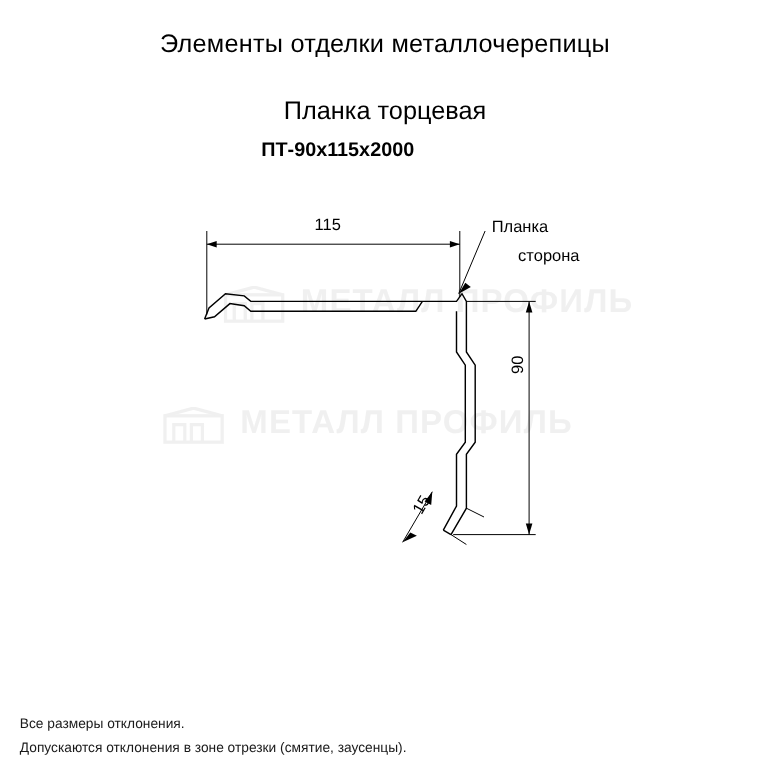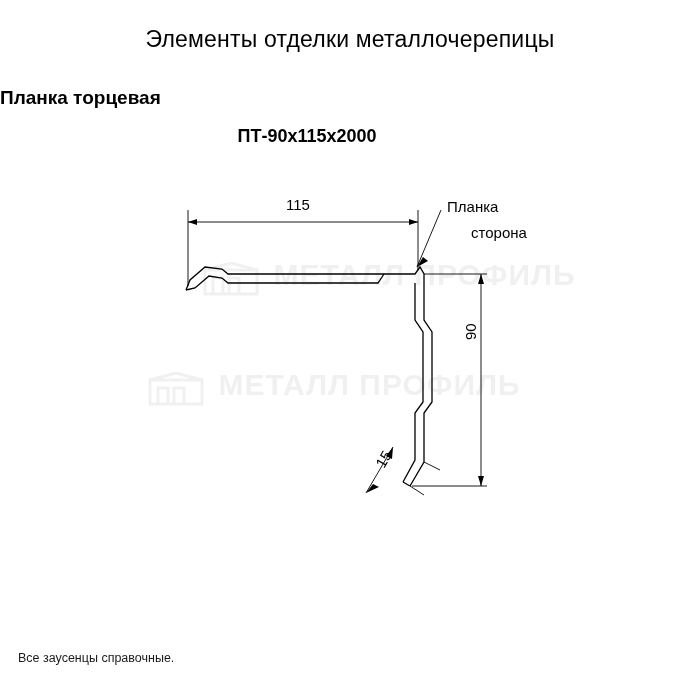--- a/index.html
+++ b/index.html
@@ -28,23 +28,23 @@
     text-align: center;
     font-size: 23px;
     font-weight: normal;
     letter-spacing: 0.2px;
   }
   .subtitle {
     position: absolute;
     top: 87px;
     left: 0;
     width: 700px;
-    text-align: left;
-    font-size: 19px;
-    font-weight: bold;
+    text-align: center;
+    font-size: 23px;
+    font-weight: normal;
   }
   .code {
     position: absolute;
     top: 126px;
     left: 0;
     width: 614px;
     text-align: center;
     font-size: 18px;
     font-weight: bold;
   }
@@ -184,15 +184,16 @@
   </div>
 
   <div class="labels">
     <span class="lbl-115">115</span>
     <span class="lbl-90">90</span>
     <span class="lbl-15">15</span>
     <span class="lbl-face-1">Планка</span>
     <span class="lbl-face-2">сторона</span>
   </div>
 
-  <div class="footnote l1">Все заусенцы справочные.</div>
+  <div class="footnote l1">Все размеры отклонения.</div>
+  <div class="footnote l2">Допускаются отклонения в зоне отрезки (смятие, заусенцы).</div>
 
 </div>
 
 </body></html>

